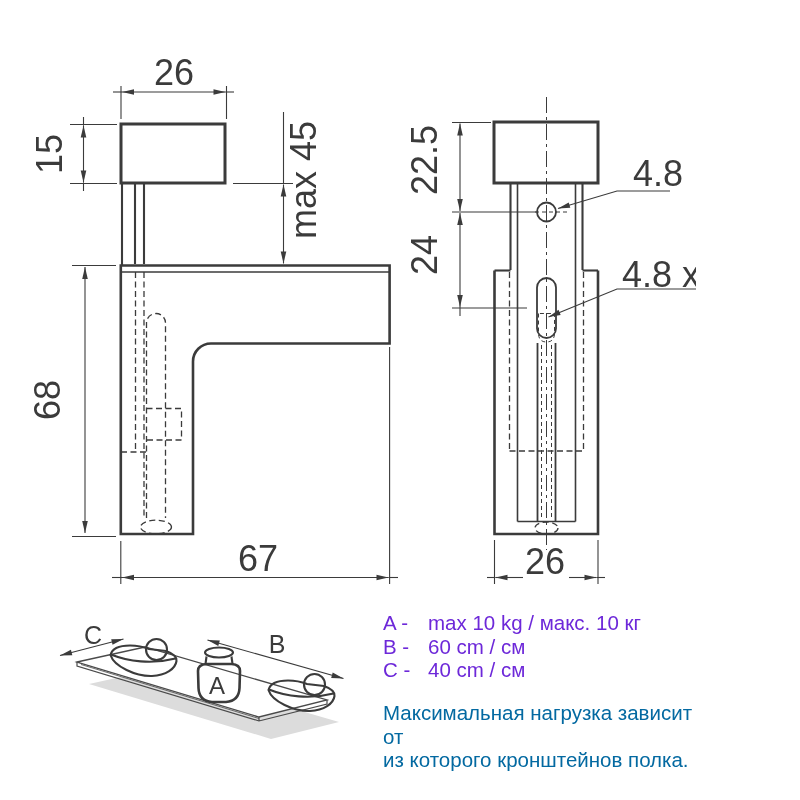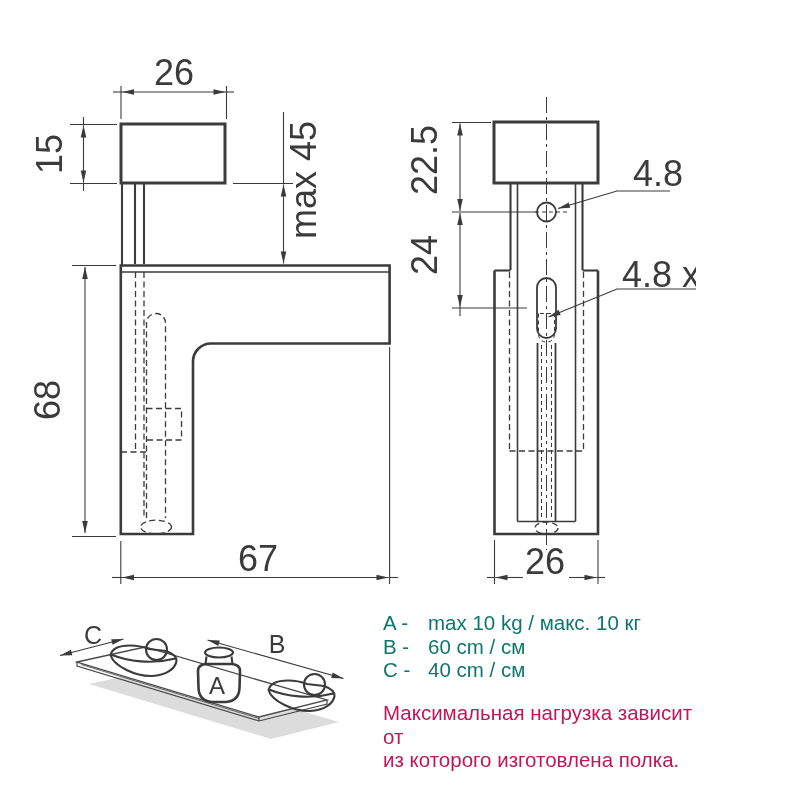--- a/index.html
+++ b/index.html
@@ -16,23 +16,23 @@
   .hid  {stroke:#3b3b3b;stroke-width:1.3;fill:none;stroke-dasharray:6 3.5;}
   .hid1 {stroke:#3b3b3b;stroke-width:1;fill:none;stroke-dasharray:4 3;}
   .cl   {stroke:#3b3b3b;stroke-width:1;fill:none;stroke-dasharray:16 4 3 4;}
   .arr-both{marker-start:url(#arw);marker-end:url(#arw);}
   .arr-start{marker-start:url(#arw);}
   .arr-end{marker-end:url(#arw);}
   .dimtxt{font-family:"Liberation Sans",sans-serif;font-size:36px;fill:#3b3b3b;}
   .isotxt{font-family:"Liberation Sans",sans-serif;font-size:25px;fill:#3b3b3b;}
   .isoA{font-family:"Liberation Sans",sans-serif;font-size:24px;fill:#3b3b3b;}
   
-  .legend{position:absolute;left:383px;top:611px;color:#0f766e;font-size:20.5px;line-height:23.5px;}
+  .legend{position:absolute;left:383px;top:611px;color:#6d28d9;font-size:20.5px;line-height:23.5px;}
   .leg-key{display:inline-block;width:45px;}
-  .note{position:absolute;left:383px;top:701px;color:#be185d;font-size:20.5px;line-height:23.5px;}
+  .note{position:absolute;left:383px;top:701px;color:#0369a1;font-size:20.5px;line-height:23.5px;}
 </style>
 </head>
 <body>
 
 <div class="canvas">
 
 <svg width="800" height="800" viewBox="0 0 800 800">
   <defs>
     <marker id="arw" markerWidth="14" markerHeight="8" refX="13" refY="4" orient="auto-start-reverse" markerUnits="userSpaceOnUse">
       <path d="M13 4 L1 1.2 L1 6.8 Z" fill="#3b3b3b"></path>
@@ -166,16 +166,16 @@
 </svg>
 
 <div class="legend">
   <div class="leg-row"><span class="leg-key">A -</span><span class="leg-val">max 10 kg / макс. 10 кг</span></div>
   <div class="leg-row"><span class="leg-key">B -</span><span class="leg-val">60 cm / см</span></div>
   <div class="leg-row"><span class="leg-key">C -</span><span class="leg-val">40 cm / см</span></div>
 </div>
 
 <div class="note">
   <div>Максимальная нагрузка зависит от</div>
-  <div>из которого изготовлена полка.</div>
+  <div>из которого кронштейнов полка.</div>
 </div>
 
 </div>
 
 </body></html>

